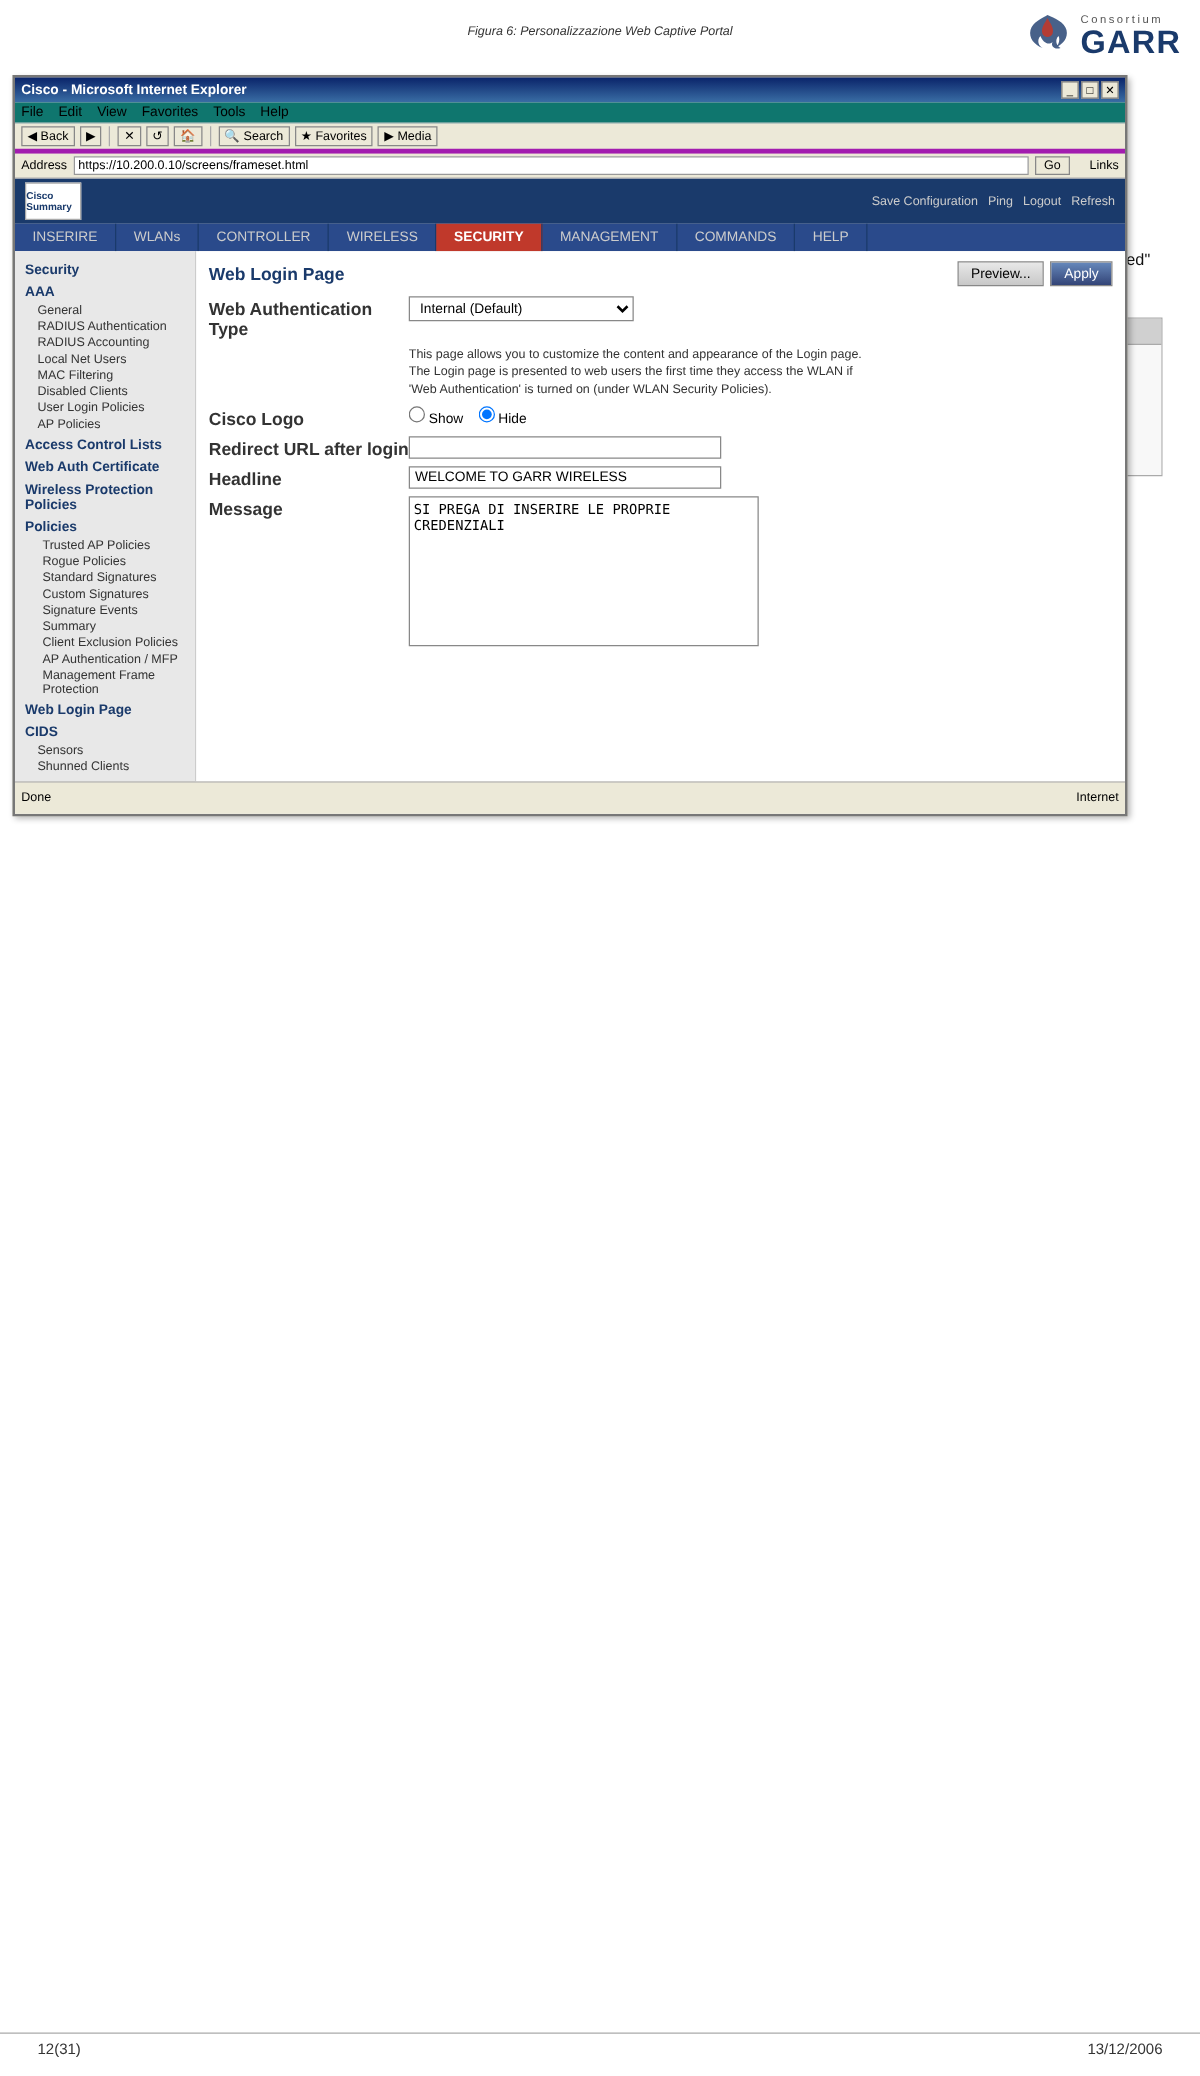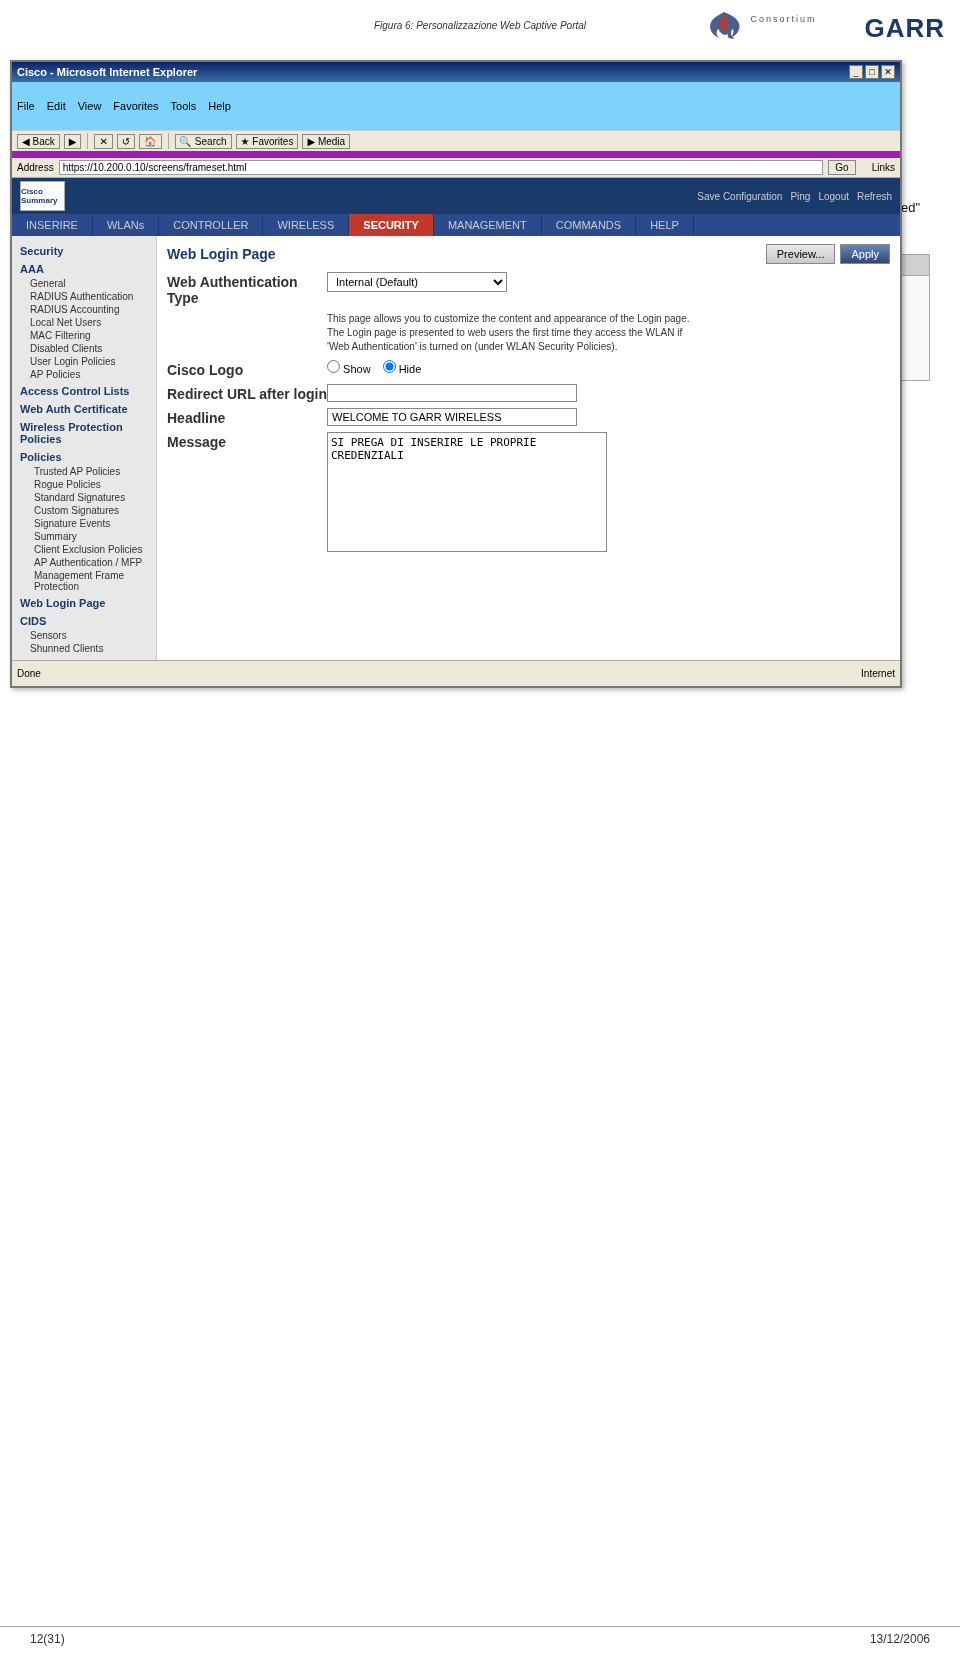--- a/index.html
+++ b/index.html
@@ -47,40 +47,40 @@
       border: 1px solid #777;
       font-size: 9px;
       display: flex;
       align-items: center;
       justify-content: center;
       cursor: pointer;
     }
 
     
     .browser-menubar {
-      background: #7dd3fc;
-      padding: 18px 5px;
+      background: #0f766e;
+      padding: 2px 5px;
       display: flex;
       gap: 12px;
       font-size: 11px;
       border-bottom: 1px solid #ccc;
     }
     .menu-item {
       cursor: pointer;
       color: #000;
     }
 
     
     .browser-toolbar {
       background: #ece9d8;
       padding: 2px 5px;
       display: flex;
       align-items: center;
       gap: 4px;
-      border-bottom: 7px solid #a21caf;
+      border-bottom: 4px solid #a21caf;
       font-size: 10px;
     }
     .toolbar-btn {
       background: #ece9d8;
       border: 1px solid #888;
       padding: 1px 4px;
       font-size: 10px;
       cursor: pointer;
     }
     .toolbar-separator {
@@ -394,33 +394,33 @@
       display: flex;
       align-items: center;
       gap: 6px;
     }
     .garr-bird {
       width: 40px;
       height: 40px;
     }
     .garr-text-block {
       display: flex;
+      flex-direction: column;
       line-height: 1;
     }
     .consortium-text {
       font-size: 9px;
       color: #555;
       letter-spacing: 2px;
     }
     .garr-big-text {
       font-size: 26px;
       font-weight: bold;
       color: #1a3a6b;
       letter-spacing: 1px;
-      margin-left: 48px;
     }
   </style>
 </head>
 <body>
 
 <div class="garr-logo-container">
   <svg class="garr-bird" viewBox="0 0 50 50" xmlns="http://www.w3.org/2000/svg">
     <path d="M25 5 C20 8, 10 12, 8 20 C6 28, 12 35, 20 38 C16 36, 14 30, 18 26 C20 32, 26 36, 30 32 C28 36, 32 40, 38 38 C34 36, 32 30, 36 26 C38 30, 36 36, 32 38 C40 35, 46 28, 44 20 C42 12, 32 8, 25 5Z" fill="#1a3a6b" opacity="0.8"></path>
     <path d="M25 8 C22 14, 18 18, 20 24 C22 28, 28 28, 30 24 C32 18, 28 14, 25 8Z" fill="#c0392b" opacity="0.9"></path>
   </svg>

